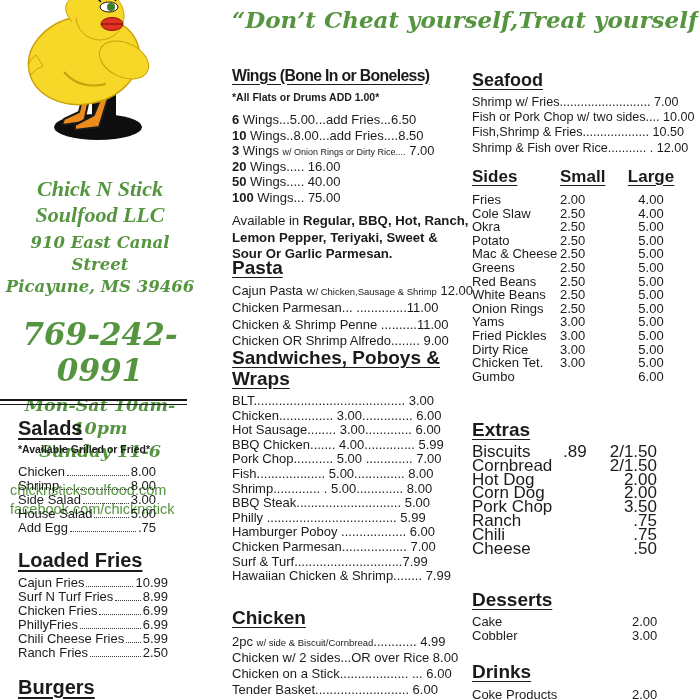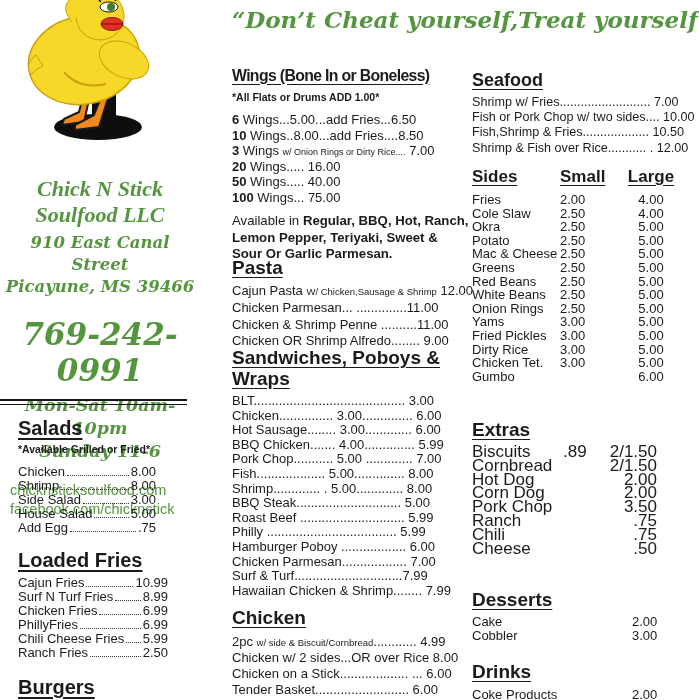--- a/index.html
+++ b/index.html
@@ -257,23 +257,20 @@
       </div>
 
       <div class="mrow">
         <span>Shrimp............. . 5.00............. 8.00</span>
       </div>
 
       <div class="mrow">
         <span>BBQ Steak.............................  5.00</span>
       </div>
 
-      <div class="mrow">
-        <span>Roast Beef ............................. 5.99</span>
-      </div>
 
       <div class="mrow">
         <span>Philly .................................... 5.99</span>
       </div>
 
       <div class="mrow">
         <span>Hamburger Poboy  .................. 6.00</span>
       </div>
 
       <div class="mrow">

